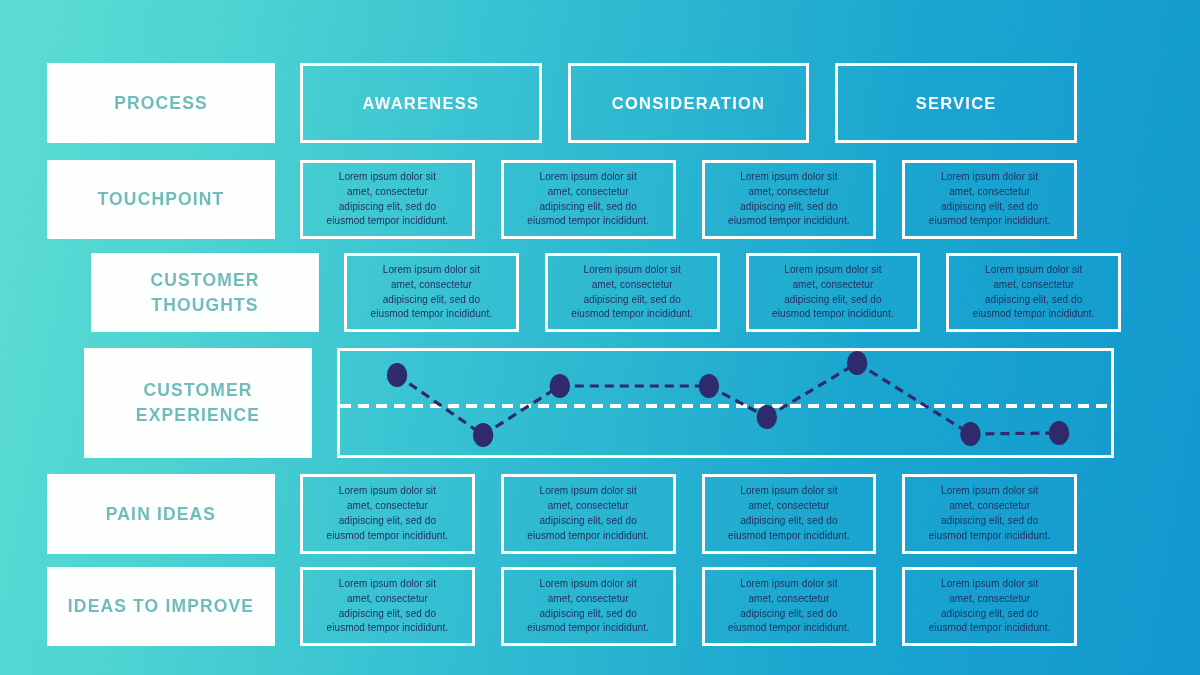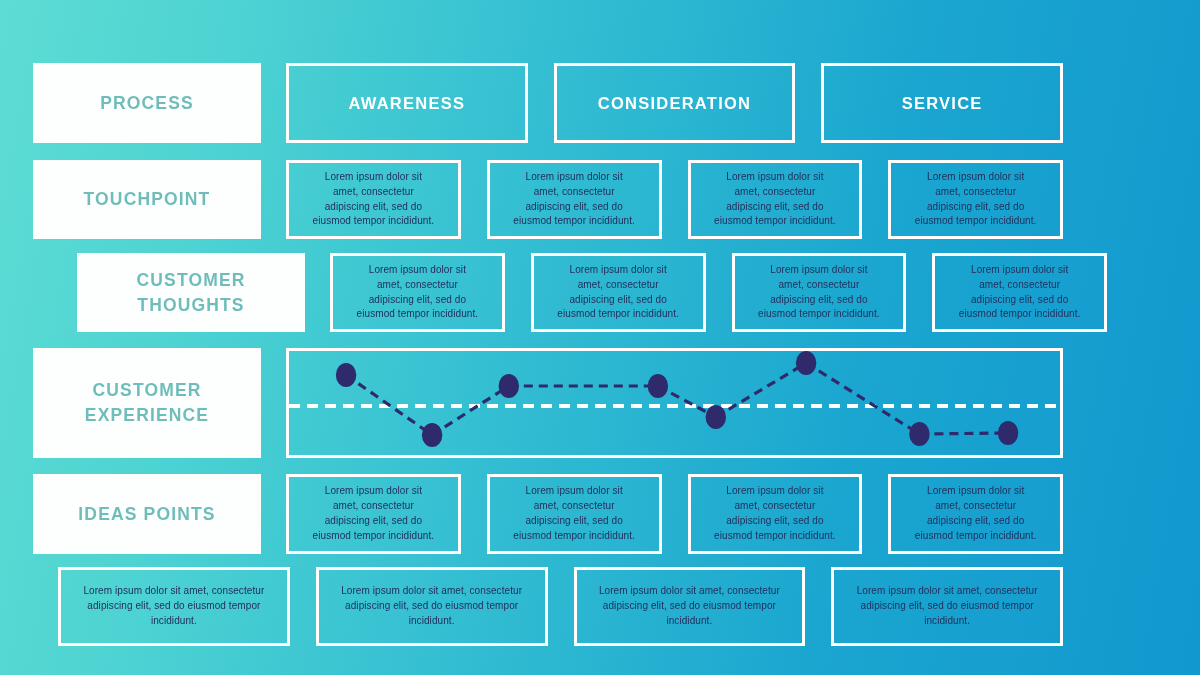--- a/index.html
+++ b/index.html
@@ -14,35 +14,35 @@
     position: relative;
     width: 1200px;
     height: 675px;
     overflow: hidden;
     background: linear-gradient(100deg, #5ddcd4 0%, #4dd3d2 18%, #31bcd2 45%, #1ba6d0 70%, #1198ce 100%);
   }
 
   
   .grid {
     position: absolute;
-    left: 33px;
+    left: 47px;
     top: 63px;
     width: 1030px;
     height: 583px;
   }
   .row {
     position: absolute;
     left: 0;
     width: 100%;
     display: flex;
   }
   .row-r0 { top: 0;   height: 80px; }
   .row-r1 { top: 97px;  height: 79px; }
   .row-r2 { top: 190px; height: 79px; margin-left: 44px; }
-  .row-r3 { top: 285px; height: 110px; }
+  .row-r3 { top: 285px; height: 110px; margin-left: 37px; }
   .row-r4 { top: 411px; height: 80px; }
   .row-r5 { top: 504px; height: 79px; }
 
   
   .label-cell {
     width: 228px;
     flex: 0 0 228px;
     background: #fdfefe;
     color: #6fbdba;
     font-size: 17.5px;
@@ -164,31 +164,32 @@
             <ellipse cx="433" cy="35" rx="12" ry="12" fill="#2e2a6b"></ellipse>
             <ellipse cx="501" cy="66" rx="12" ry="12" fill="#2e2a6b"></ellipse>
             <ellipse cx="607" cy="12" rx="12" ry="12" fill="#2e2a6b"></ellipse>
             <ellipse cx="740" cy="83" rx="12" ry="12" fill="#2e2a6b"></ellipse>
             <ellipse cx="844" cy="82" rx="12" ry="12" fill="#2e2a6b"></ellipse>
           </svg>
       </div>
     </div>
 
     <div class="row row-r4">
-      <div class="label-cell">IDEAS POINTS</div>
+      <div class="label-cell">PAIN IDEAS</div>
       <div class="spacer"></div>
       <div class="cells">
         <div class="cell body">Lorem ipsum dolor sit amet, consectetur adipiscing elit, sed do eiusmod tempor incididunt.</div>
         <div class="cell body">Lorem ipsum dolor sit amet, consectetur adipiscing elit, sed do eiusmod tempor incididunt.</div>
         <div class="cell body">Lorem ipsum dolor sit amet, consectetur adipiscing elit, sed do eiusmod tempor incididunt.</div>
         <div class="cell body">Lorem ipsum dolor sit amet, consectetur adipiscing elit, sed do eiusmod tempor incididunt.</div>
       </div>
     </div>
 
     <div class="row row-r5">
+      <div class="label-cell">IDEAS TO IMPROVE</div>
       <div class="spacer"></div>
       <div class="cells">
         <div class="cell body">Lorem ipsum dolor sit amet, consectetur adipiscing elit, sed do eiusmod tempor incididunt.</div>
         <div class="cell body">Lorem ipsum dolor sit amet, consectetur adipiscing elit, sed do eiusmod tempor incididunt.</div>
         <div class="cell body">Lorem ipsum dolor sit amet, consectetur adipiscing elit, sed do eiusmod tempor incididunt.</div>
         <div class="cell body">Lorem ipsum dolor sit amet, consectetur adipiscing elit, sed do eiusmod tempor incididunt.</div>
       </div>
     </div>
 
   </div>

